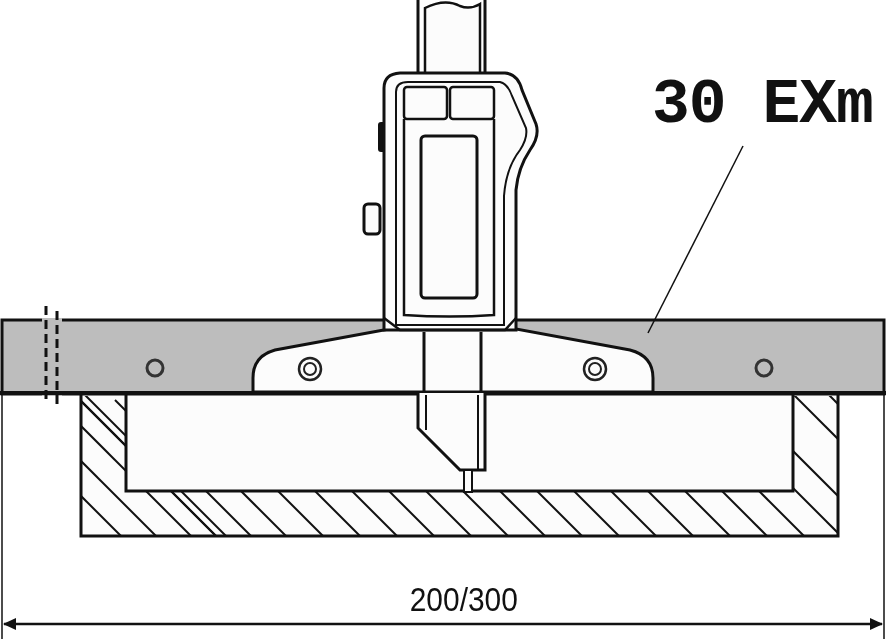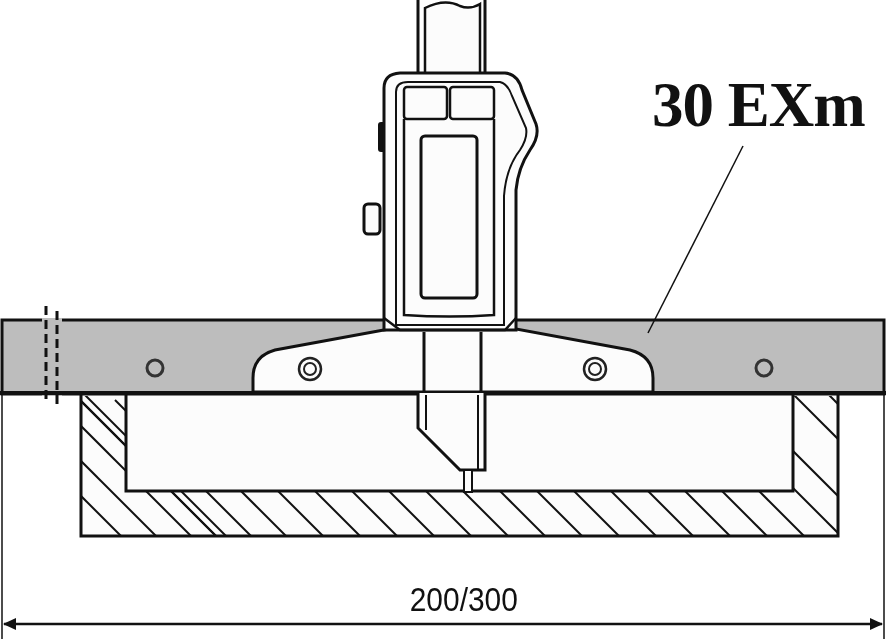--- a/index.html
+++ b/index.html
@@ -1,20 +1,20 @@
 <!DOCTYPE html>
 <html><head>
   <meta charset="utf-8">
   <style>
     html, body { margin: 0; padding: 0; background: #ffffff; }
     body { width: 886px; height: 639px; overflow: hidden; position: relative; }
     #stage { position: absolute; left: 0; top: 0; width: 886px; height: 639px; }
     .label-model {
       position: absolute; left: 652px; top: 74px;
-      font-family: Liberation Serif, serif; font-weight: bold;
+      font-family: Liberation Mono, monospace; font-weight: bold;
       font-size: 63px; line-height: 1; color: #111111; letter-spacing: -1px;
       white-space: nowrap;
     }
     .label-dim {
       position: absolute; left: 400px; top: 582px; width: 145px; text-align: center;
       font-family: "Liberation Sans", sans-serif; font-size: 34px; line-height: 1;
       color: #111111; transform: scaleX(0.88); transform-origin: left top; white-space: nowrap;
     }
   </style>
 </head>

